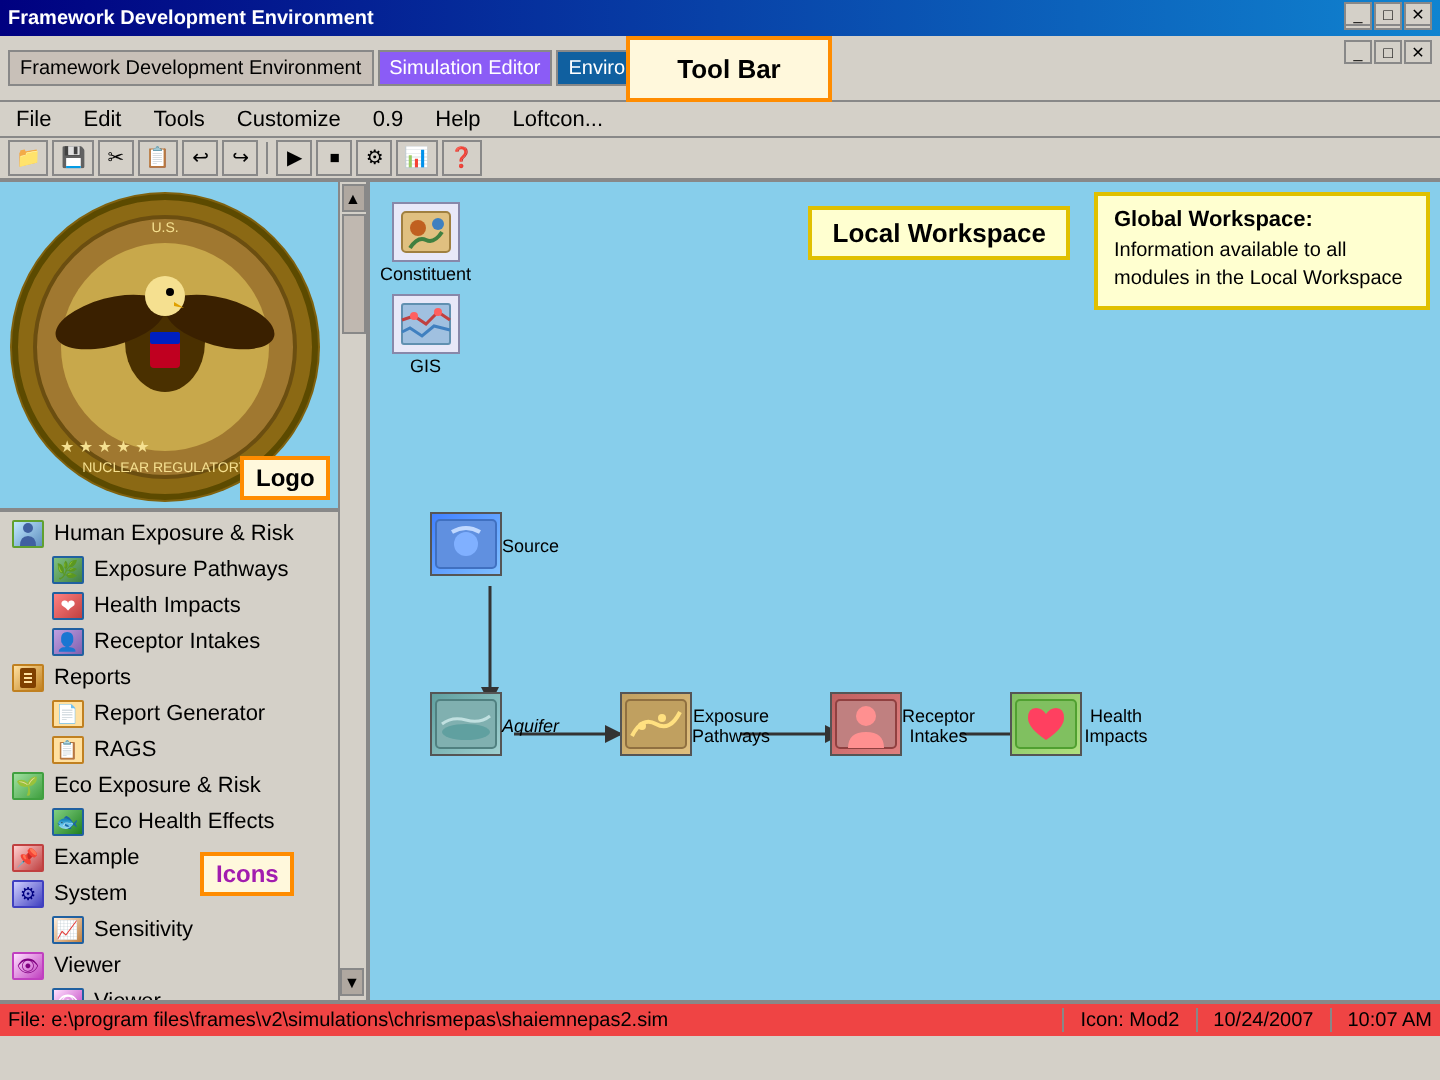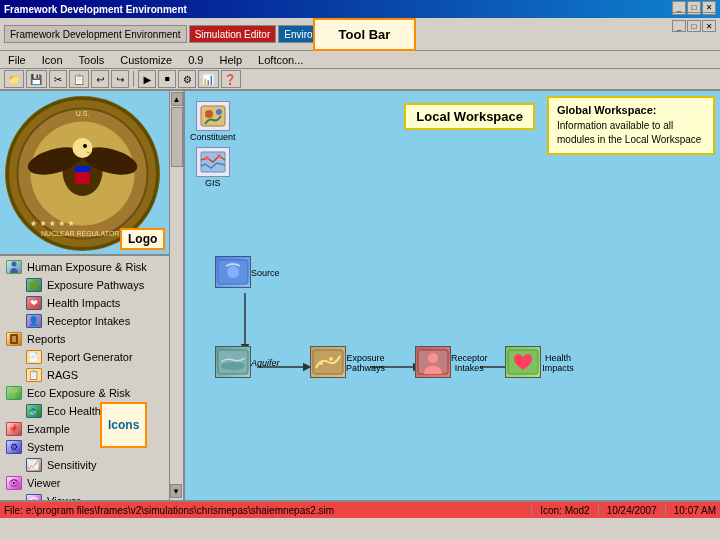--- a/index.html
+++ b/index.html
@@ -196,24 +196,24 @@
       border: 1px solid #c040c0;
       color: #800080;
     }
     .tree-child { padding-left: 22px; }
     .icons-label-box {
       position: absolute;
       bottom: 8px;
       left: 98px;
       background: #fff8dc;
       border: 2px solid #ff8c00;
-      padding: 14px 6px;
+      padding: 2px 6px;
       font-weight: bold;
       font-size: 12px;
-      color: #0369a1;
+      color: #a21caf;
       z-index: 5;
     }
 
     
     #workspace {
       flex: 1;
       background: #87ceeb;
       position: relative;
       overflow: hidden;
     }
@@ -398,41 +398,41 @@
     <div class="win-btn">✕</div>
   </div>
 </div>
 
 <div id="toolbar-area">
 
   <div style="display:flex; align-items:center; gap:2px; flex:1;">
     <div class="tb-btn" style="background:#c8c0b8; font-size:10px; padding:0 5px;">
       <span>Framework Development Environment</span>
     </div>
-    <div class="tb-btn" style="font-size:10px; padding:0 5px; background:#b91c1c; color:white;">
+    <div class="tb-btn" style="font-size:10px; padding:0 5px; background:#8b5cf6; color:white;">
       <span>Simulation Editor</span>
     </div>
     <div class="tb-btn" style="font-size:10px; padding:0 5px; background:#1060a0; color:white;">
       <span>Environm...</span>
     </div>
   </div>
 
   <div id="toolbar-label-box">
     <span>Tool Bar</span>
   </div>
   <div style="position:absolute; right:4px; top:2px; display:flex; gap:1px;">
     <div class="win-btn">_</div>
     <div class="win-btn">□</div>
     <div class="win-btn">✕</div>
   </div>
 </div>
 
 <div id="menu-bar">
   <span class="menu-item">File</span>
-  <span class="menu-item">Icon</span>
+  <span class="menu-item">Edit</span>
   <span class="menu-item">Tools</span>
   <span class="menu-item">Customize</span>
   <span class="menu-item">0.9</span>
   <span class="menu-item">Help</span>
   <span class="menu-item">Loftcon...</span>
   <div style="position:absolute; right:4px; top:1px; display:flex; gap:1px;">
     <div class="win-btn">_</div>
     <div class="win-btn">□</div>
     <div class="win-btn">✕</div>
   </div>

